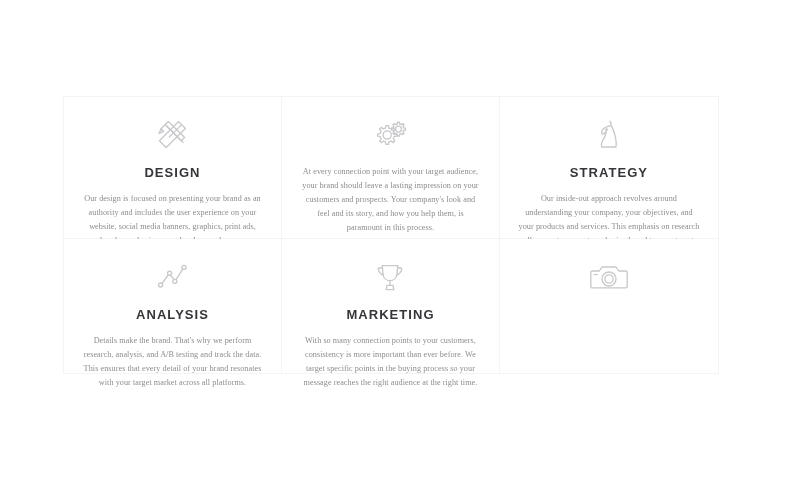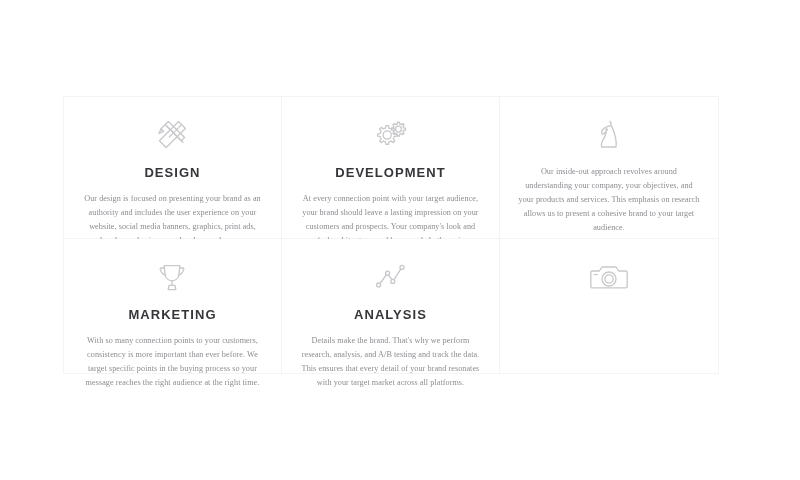--- a/index.html
+++ b/index.html
@@ -130,21 +130,20 @@
           <g class="ico-stroke">
 
             <path d="M16.0 9.6 L18.4 9.6 L18.9 12.1 L21.1 12.9 L23.1 11.4 L24.8 13.1 L23.3 15.1 L24.1 17.3 L26.6 17.8 L26.6 20.2 L24.1 20.7 L23.3 22.9 L24.8 24.9 L23.1 26.6 L21.1 25.1 L18.9 25.9 L18.4 28.4 L16.0 28.4 L15.5 25.9 L13.3 25.1 L11.3 26.6 L9.6 24.9 L11.1 22.9 L10.3 20.7 L7.8 20.2 L7.8 17.8 L10.3 17.3 L11.1 15.1 L9.6 13.1 L11.3 11.4 L13.3 12.9 L15.5 12.1 Z"></path>
             <circle cx="17.2" cy="19.0" r="4.1"></circle>
 
             <path d="M27.6 6.2 L29.4 6.2 L29.8 8.0 L31.3 8.6 L32.8 7.6 L34.0 8.8 L33.0 10.3 L33.6 11.8 L35.4 12.2 L35.4 14.0 L33.6 14.4 L33.0 15.9 L34.0 17.4 L32.8 18.6 L31.3 17.6 L29.8 18.2 L29.4 20.0 L27.6 20.0 L27.2 18.2 L25.7 17.6 L24.2 18.6 L23.0 17.4 L24.0 15.9 L23.4 14.4 L21.6 14.0 L21.6 12.2 L23.4 11.8 L24.0 10.3 L23.0 8.8 L24.2 7.6 L25.7 8.6 L27.2 8.0 Z"></path>
             <circle cx="28.5" cy="13.1" r="3.0"></circle>
           </g>
         </svg>
       </div>
-      <div class="card-title">DEVELOPMENT</div>
       <p class="card-text">At every connection point with your target audience, your brand should leave a lasting impression on your customers and prospects. Your company's look and feel and its story, and how you help them, is paramount in this process.</p>
     </div>
 
     <div class="service-card card-row-top col-last">
       <div class="card-icon">
         <svg width="40" height="40" viewBox="0 0 40 40">
           <g class="ico-stroke">
             <path d="M21.0 5.2 C21.0 5.2 22.2 6.6 22.0 8.0 C21.9 8.9 21.4 9.6 21.4 9.6
                      L17.0 11.2
                      C15.2 11.9 13.6 13.2 12.9 15.0
@@ -155,53 +154,54 @@
                      C15.3 22.0 13.6 24.0 12.9 26.4
                      C12.2 28.7 12.6 31.0 12.6 31.0
                      L27.0 31.0
                      C27.0 31.0 27.6 26.6 26.6 21.8
                      C25.8 17.8 24.4 14.0 23.2 11.6
                      C22.6 10.4 21.8 9.2 21.8 9.2"></path>
             <path d="M17.6 12.9 a0.75 0.75 0 1 0 0.02 0"></path>
           </g>
         </svg>
       </div>
+      <div class="card-title">STRATEGY</div>
       <p class="card-text">Our inside-out approach revolves around understanding your company, your objectives, and your products and services. This emphasis on research allows us to present a cohesive brand to your target audience.</p>
+    </div>
+
+    <div class="service-card card-row-bottom row-last">
+      <div class="card-icon">
+        <svg width="40" height="40" viewBox="0 0 40 40">
+          <g class="ico-stroke">
+            <path d="M9.6 26.0 L17.0 16.0 L23.4 22.6 L31.2 10.4"></path>
+            <circle cx="8.6" cy="27.0" r="2.0" fill="#ffffff"></circle>
+            <circle cx="17.6" cy="15.2" r="2.0" fill="#ffffff"></circle>
+            <circle cx="22.8" cy="23.4" r="2.0" fill="#ffffff"></circle>
+            <circle cx="32.0" cy="9.4" r="2.0" fill="#ffffff"></circle>
+          </g>
+        </svg>
+      </div>
+      <div class="card-title">ANALYSIS</div>
+      <p class="card-text">Details make the brand. That's why we perform research, analysis, and A/B testing and track the data. This ensures that every detail of your brand resonates with your target market across all platforms.</p>
     </div>
 
     <div class="service-card card-row-bottom row-last">
       <div class="card-icon">
         <svg width="40" height="40" viewBox="0 0 40 40">
           <g class="ico-stroke">
             <path d="M12.2 7.6 L27.8 7.6 L27.0 16.2 C26.6 20.0 23.6 22.6 20.0 22.6 C16.4 22.6 13.4 20.0 13.0 16.2 Z"></path>
             <path d="M12.4 10.0 L9.0 10.0 C8.4 10.0 8.0 10.5 8.2 11.1 C9.0 14.0 11.0 16.4 13.5 17.2"></path>
             <path d="M27.6 10.0 L31.0 10.0 C31.6 10.0 32.0 10.5 31.8 11.1 C31.0 14.0 29.0 16.4 26.5 17.2"></path>
             <path d="M20.0 22.6 L20.0 27.4"></path>
             <path d="M16.2 31.6 L23.8 31.6 L23.0 27.4 L17.0 27.4 Z"></path>
           </g>
         </svg>
       </div>
       <div class="card-title">MARKETING</div>
       <p class="card-text">With so many connection points to your customers, consistency is more important than ever before. We target specific points in the buying process so your message reaches the right audience at the right time.</p>
-    </div>
-
-    <div class="service-card card-row-bottom row-last">
-      <div class="card-icon">
-        <svg width="40" height="40" viewBox="0 0 40 40">
-          <g class="ico-stroke">
-            <path d="M9.6 26.0 L17.0 16.0 L23.4 22.6 L31.2 10.4"></path>
-            <circle cx="8.6" cy="27.0" r="2.0" fill="#ffffff"></circle>
-            <circle cx="17.6" cy="15.2" r="2.0" fill="#ffffff"></circle>
-            <circle cx="22.8" cy="23.4" r="2.0" fill="#ffffff"></circle>
-            <circle cx="32.0" cy="9.4" r="2.0" fill="#ffffff"></circle>
-          </g>
-        </svg>
-      </div>
-      <div class="card-title">ANALYSIS</div>
-      <p class="card-text">Details make the brand. That's why we perform research, analysis, and A/B testing and track the data. This ensures that every detail of your brand resonates with your target market across all platforms.</p>
     </div>
 
     <div class="service-card card-row-bottom row-last col-last">
       <div class="card-icon">
         <svg width="44" height="40" viewBox="0 0 44 40">
           <g class="ico-stroke">
             <path d="M5.2 13.0 L12.4 13.0 L15.0 9.0 L29.0 9.0 L31.6 13.0 L38.8 13.0
                      C39.6 13.0 40.2 13.6 40.2 14.4 L40.2 28.4
                      C40.2 29.2 39.6 29.8 38.8 29.8 L5.2 29.8
                      C4.4 29.8 3.8 29.2 3.8 28.4 L3.8 14.4

